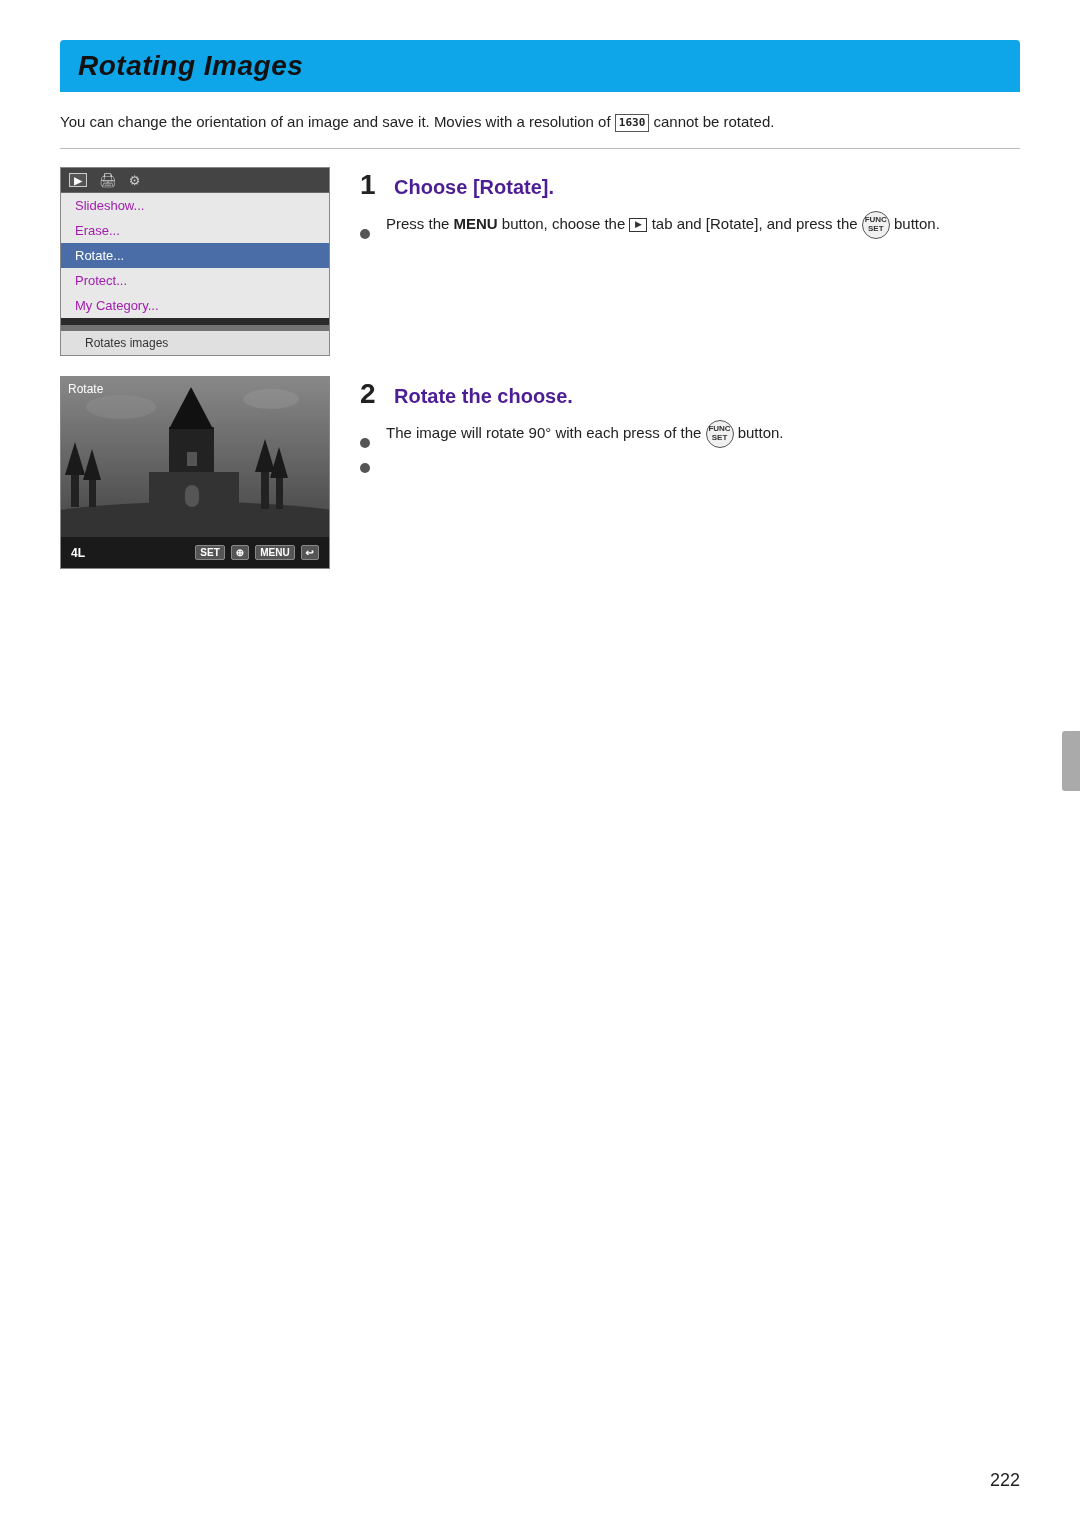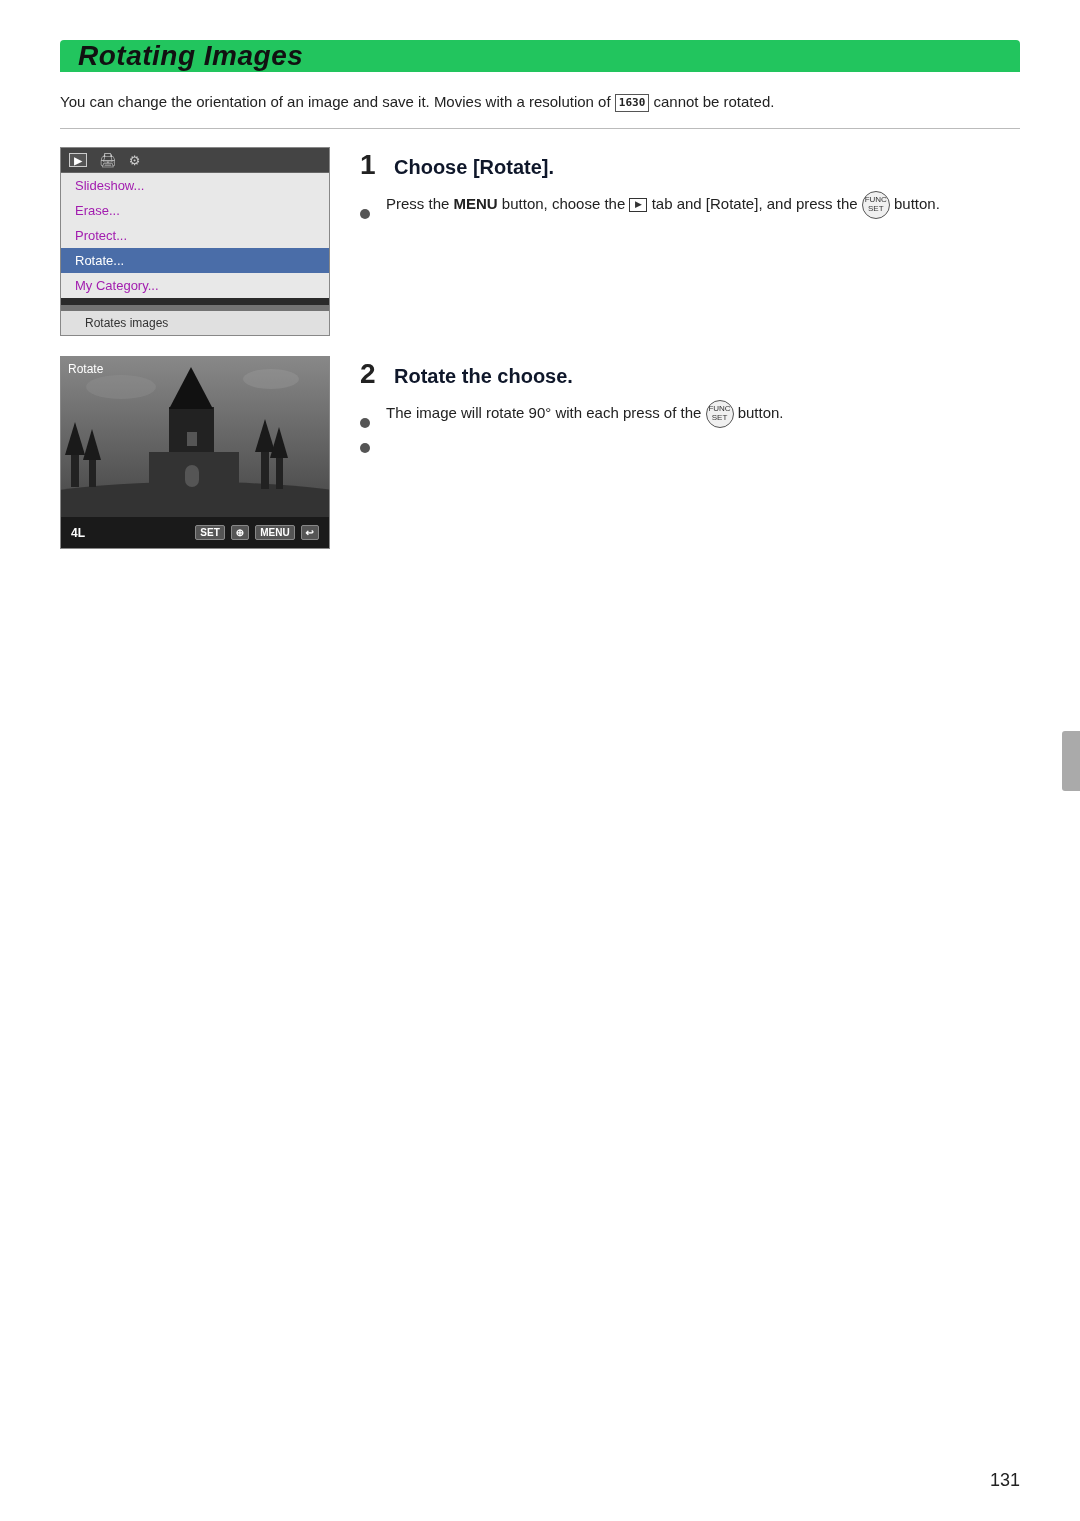--- a/index.html
+++ b/index.html
@@ -12,23 +12,23 @@
       min-height: 1521px;
       position: relative;
     }
 
     .page-container {
       padding: 40px 60px 80px 60px;
     }
 
     
     .title-bar {
-      background: #22c55e;
+      background: #0ea5e9;
       border-radius: 4px 4px 0 0;
-      padding: 0 18px;
+      padding: 10px 18px;
       margin-bottom: 18px;
     }
     .title-bar h1 {
       font-size: 28px;
       font-weight: 900;
       font-style: italic;
       color: #111;
       letter-spacing: 0.5px;
     }
 
@@ -200,21 +200,21 @@
       font-size: 28px;
       font-weight: bold;
       color: #222;
       line-height: 1;
       min-width: 24px;
     }
 
     .step-title {
       font-size: 20px;
       font-weight: bold;
-      color: #0f172a;
+      color: #4c1d95;
     }
 
     .step-bullets {
       list-style: none;
       padding: 0;
       margin: 0;
     }
 
     .step-bullets li {
       display: flex;
@@ -255,21 +255,21 @@
 
     .func-btn {
       display: inline-flex;
       align-items: center;
       justify-content: center;
       border: 1.5px solid #555;
       border-radius: 50%;
       width: 28px;
       height: 28px;
       font-size: 9px;
-      font-weight: normal;
+      font-weight: bold;
       vertical-align: middle;
       background: #f0f0f0;
       color: #333;
       line-height: 1;
       text-align: center;
     }
 
     .dial-icon {
       display: inline-flex;
       align-items: center;
@@ -333,22 +333,22 @@
 
           <div class="menu-top-bar">
             <span class="menu-icon">▶</span>
             <span class="menu-icon-print">🖨</span>
             <span class="menu-icon-settings">⚙</span>
           </div>
 
           <div class="menu-items">
             <div class="menu-item">Slideshow...</div>
             <div class="menu-item">Erase...</div>
+            <div class="menu-item selected">Rotate...</div>
             <div class="menu-item">Protect...</div>
-            <div class="menu-item selected">Rotate...</div>
             <div class="menu-item">My Category...</div>
           </div>
           <div class="menu-description">Rotates images</div>
         </div>
       </div>
 
       <div class="step-content">
         <div class="step-header">
           <span class="step-number">1</span>
           <span class="step-title">Choose [Rotate].</span>
@@ -442,17 +442,17 @@
           </li>
           <li>
             <span class="bullet-dot"></span>
           </li>
         </ul>
       </div>
     </div>
 
   </div>
 
-  <div class="page-number">131</div>
+  <div class="page-number">222</div>
 
   <div class="right-tab"></div>
 
 </div>
 
 </body></html>

